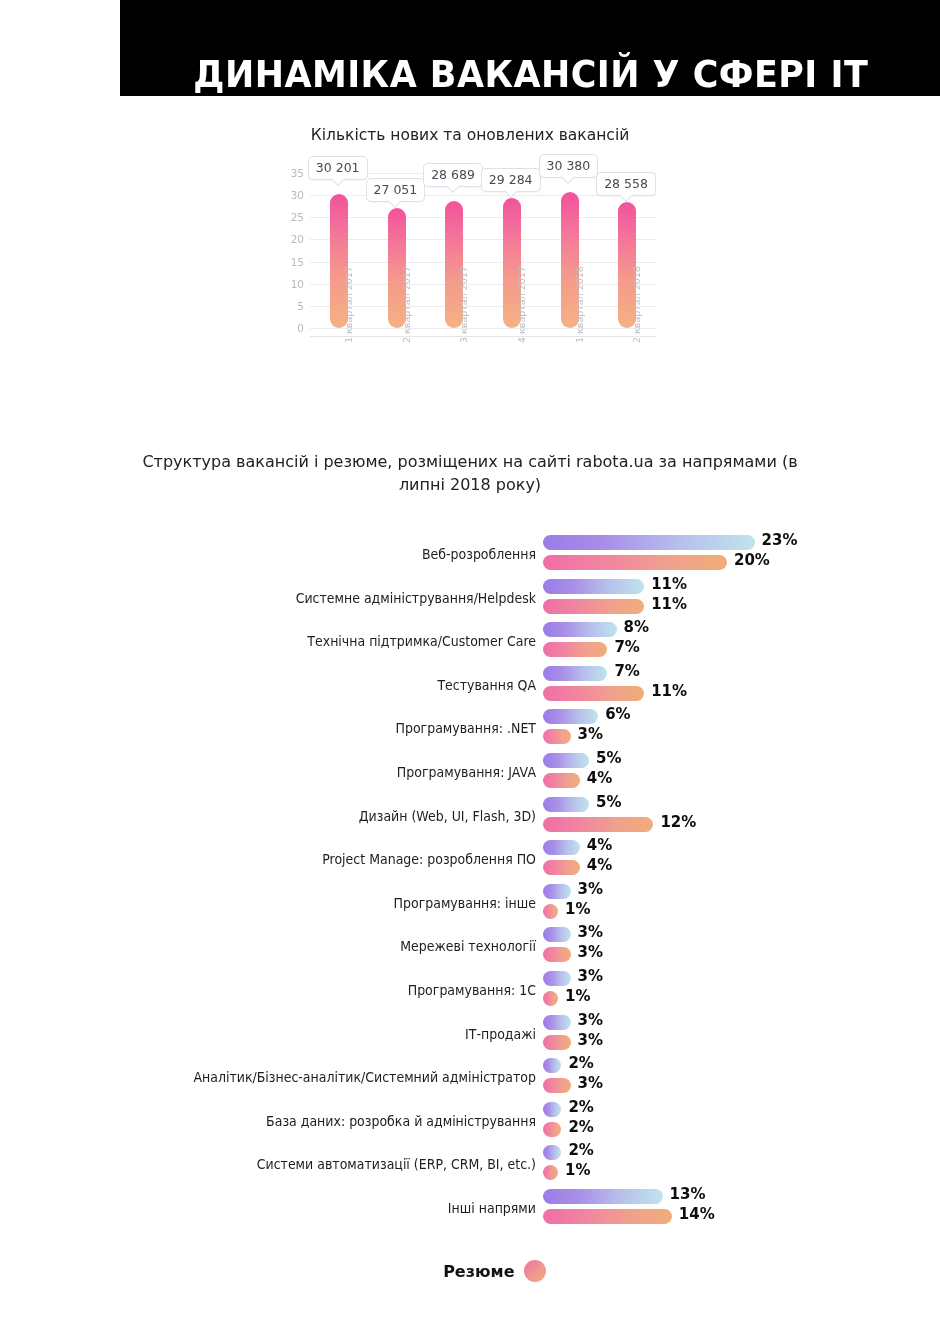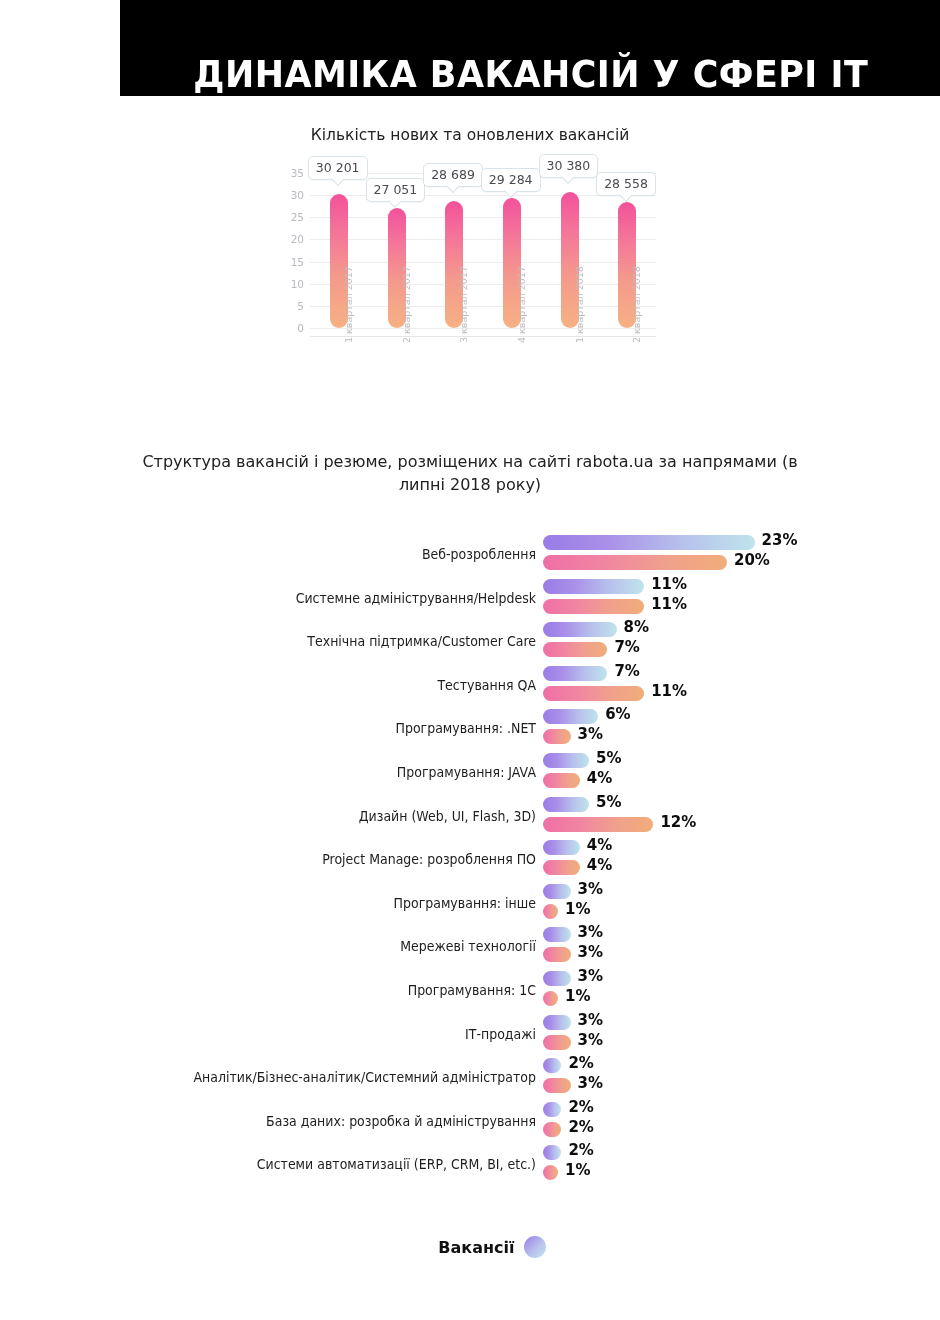--- a/index.html
+++ b/index.html
@@ -310,20 +310,27 @@
       <div class="c2-bar res" style="width: 18.4px;"></div>
       <div class="c2-val res" style="left: 568.4px;">2%</div>
     </div>
     <div class="c2-row" style="top: 610.4px;">
       <div class="c2-label">Системи автоматизації (ERP, CRM, BI, etc.)</div>
       <div class="c2-bar vac" style="width: 18.4px;"></div>
       <div class="c2-val vac" style="left: 568.4px;">2%</div>
       <div class="c2-bar res" style="width: 15px;"></div>
       <div class="c2-val res" style="left: 565px;">1%</div>
     </div>
+    <div class="c2-row" style="top: 654px;">
+      <div class="c2-label">Інші напрями</div>
+      <div class="c2-bar vac" style="width: 119.6px;"></div>
+      <div class="c2-val vac" style="left: 669.6px;">13%</div>
+      <div class="c2-bar res" style="width: 128.8px;"></div>
+      <div class="c2-val res" style="left: 678.8px;">14%</div>
+    </div>
   </div>
 
 <div class="legend" id="legend">
-    <div class="legend-row" style="top: 0px;">
-      <div class="legend-label">Вакансії</div>
-      <div class="legend-dot vac"></div>
+    <div class="legend-row" style="top: 24px;">
+      <div class="legend-label">Резюме</div>
+      <div class="legend-dot res"></div>
     </div>
   </div>
 
 </body></html>

